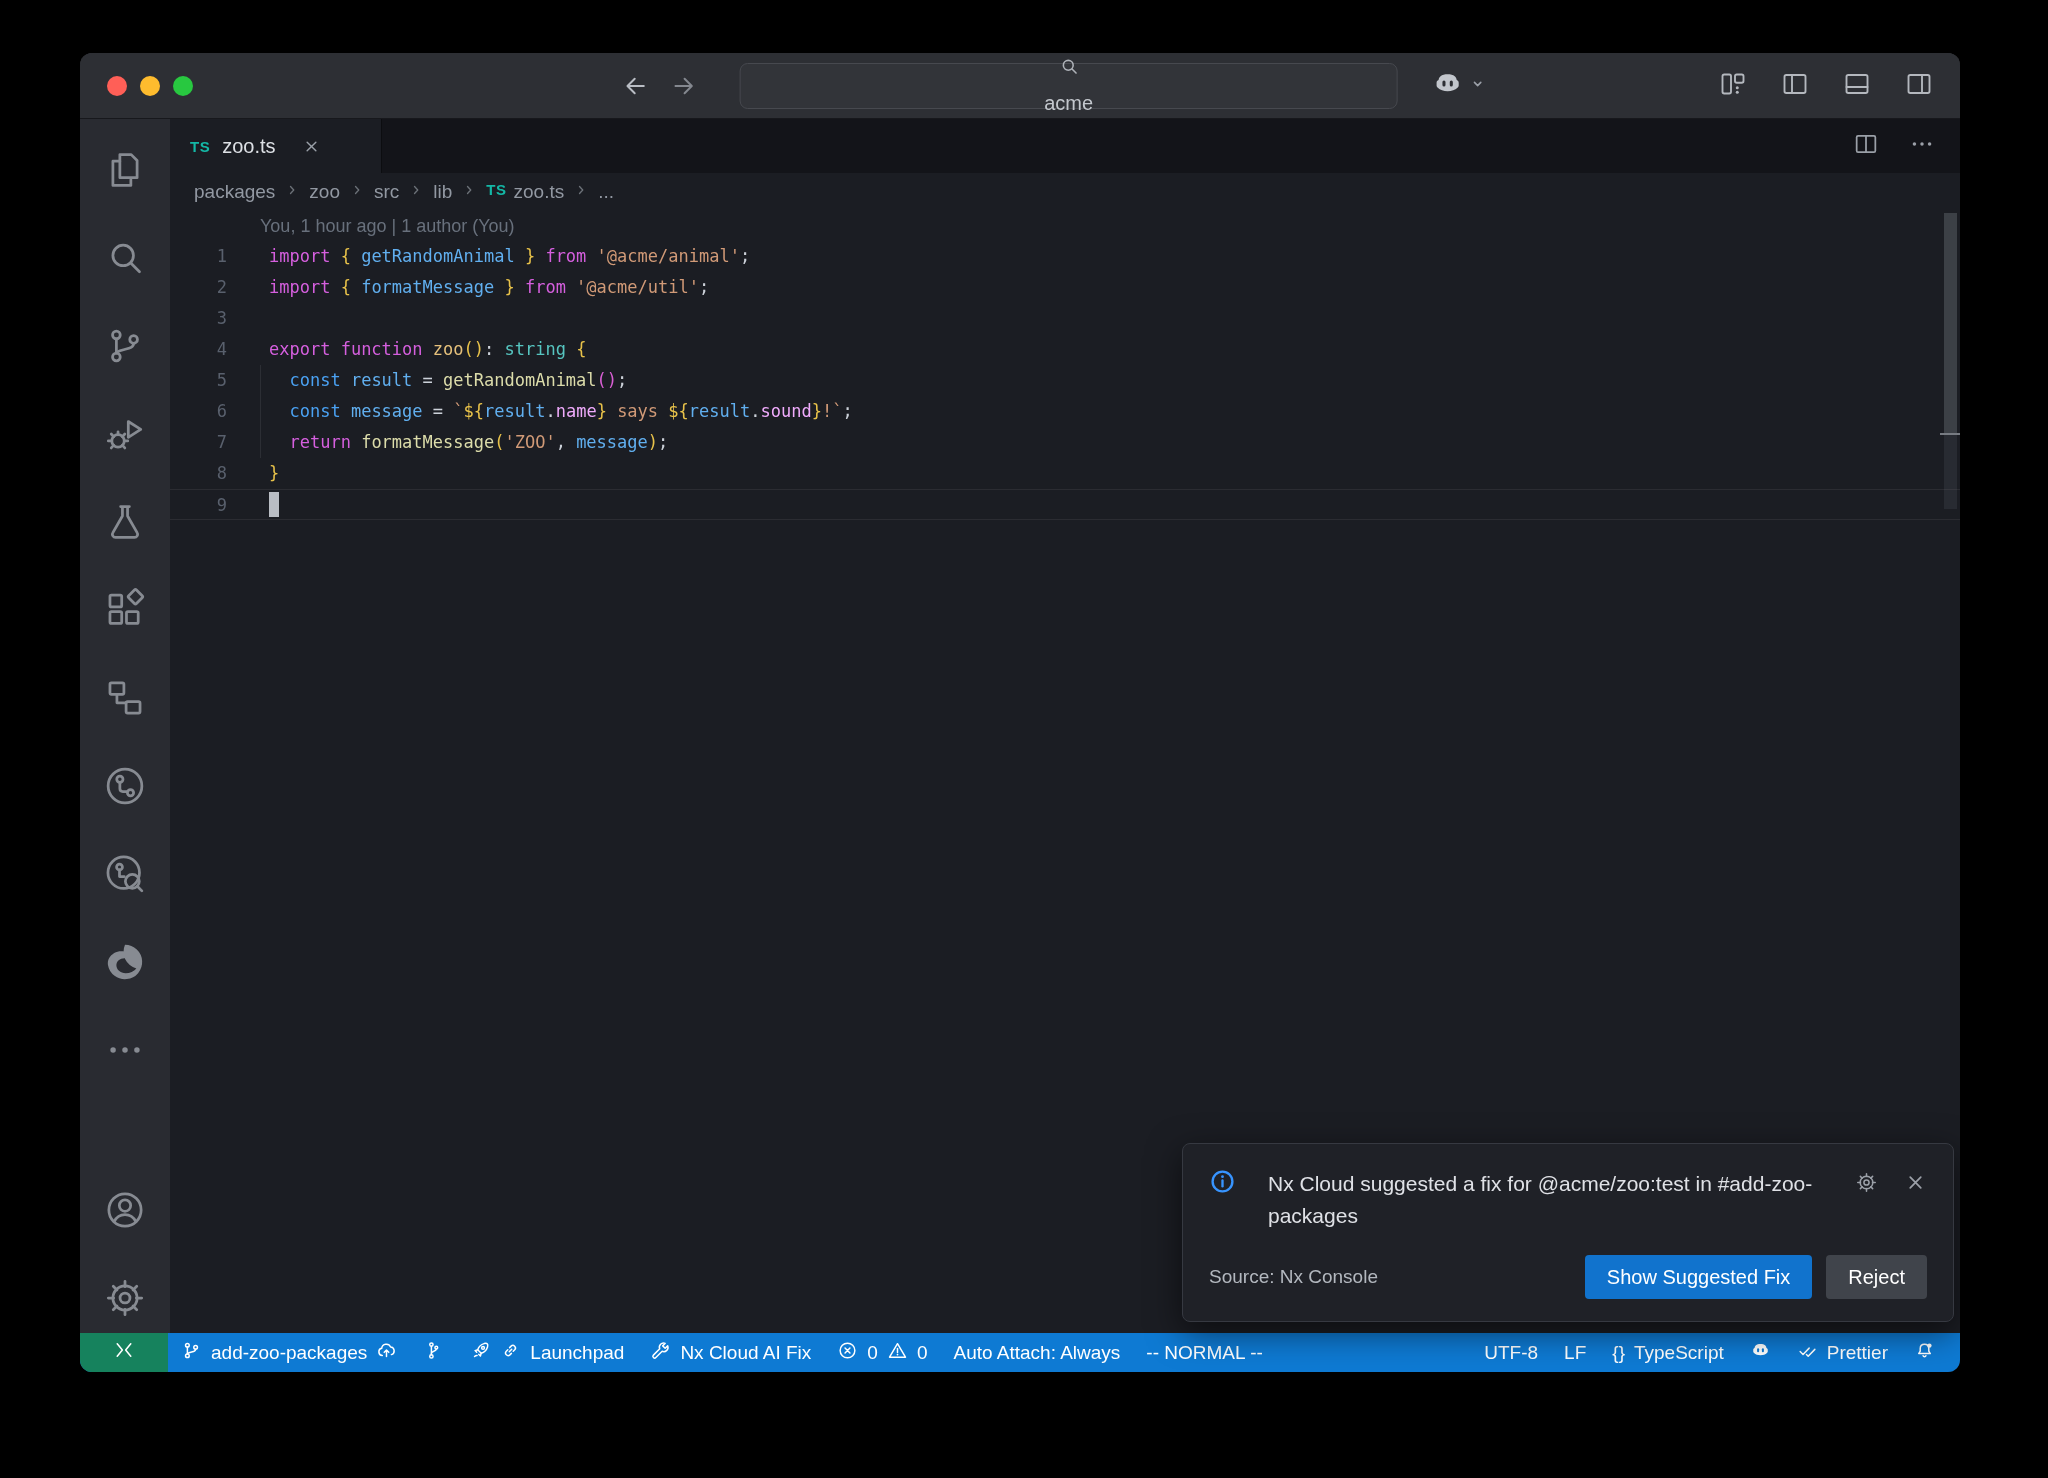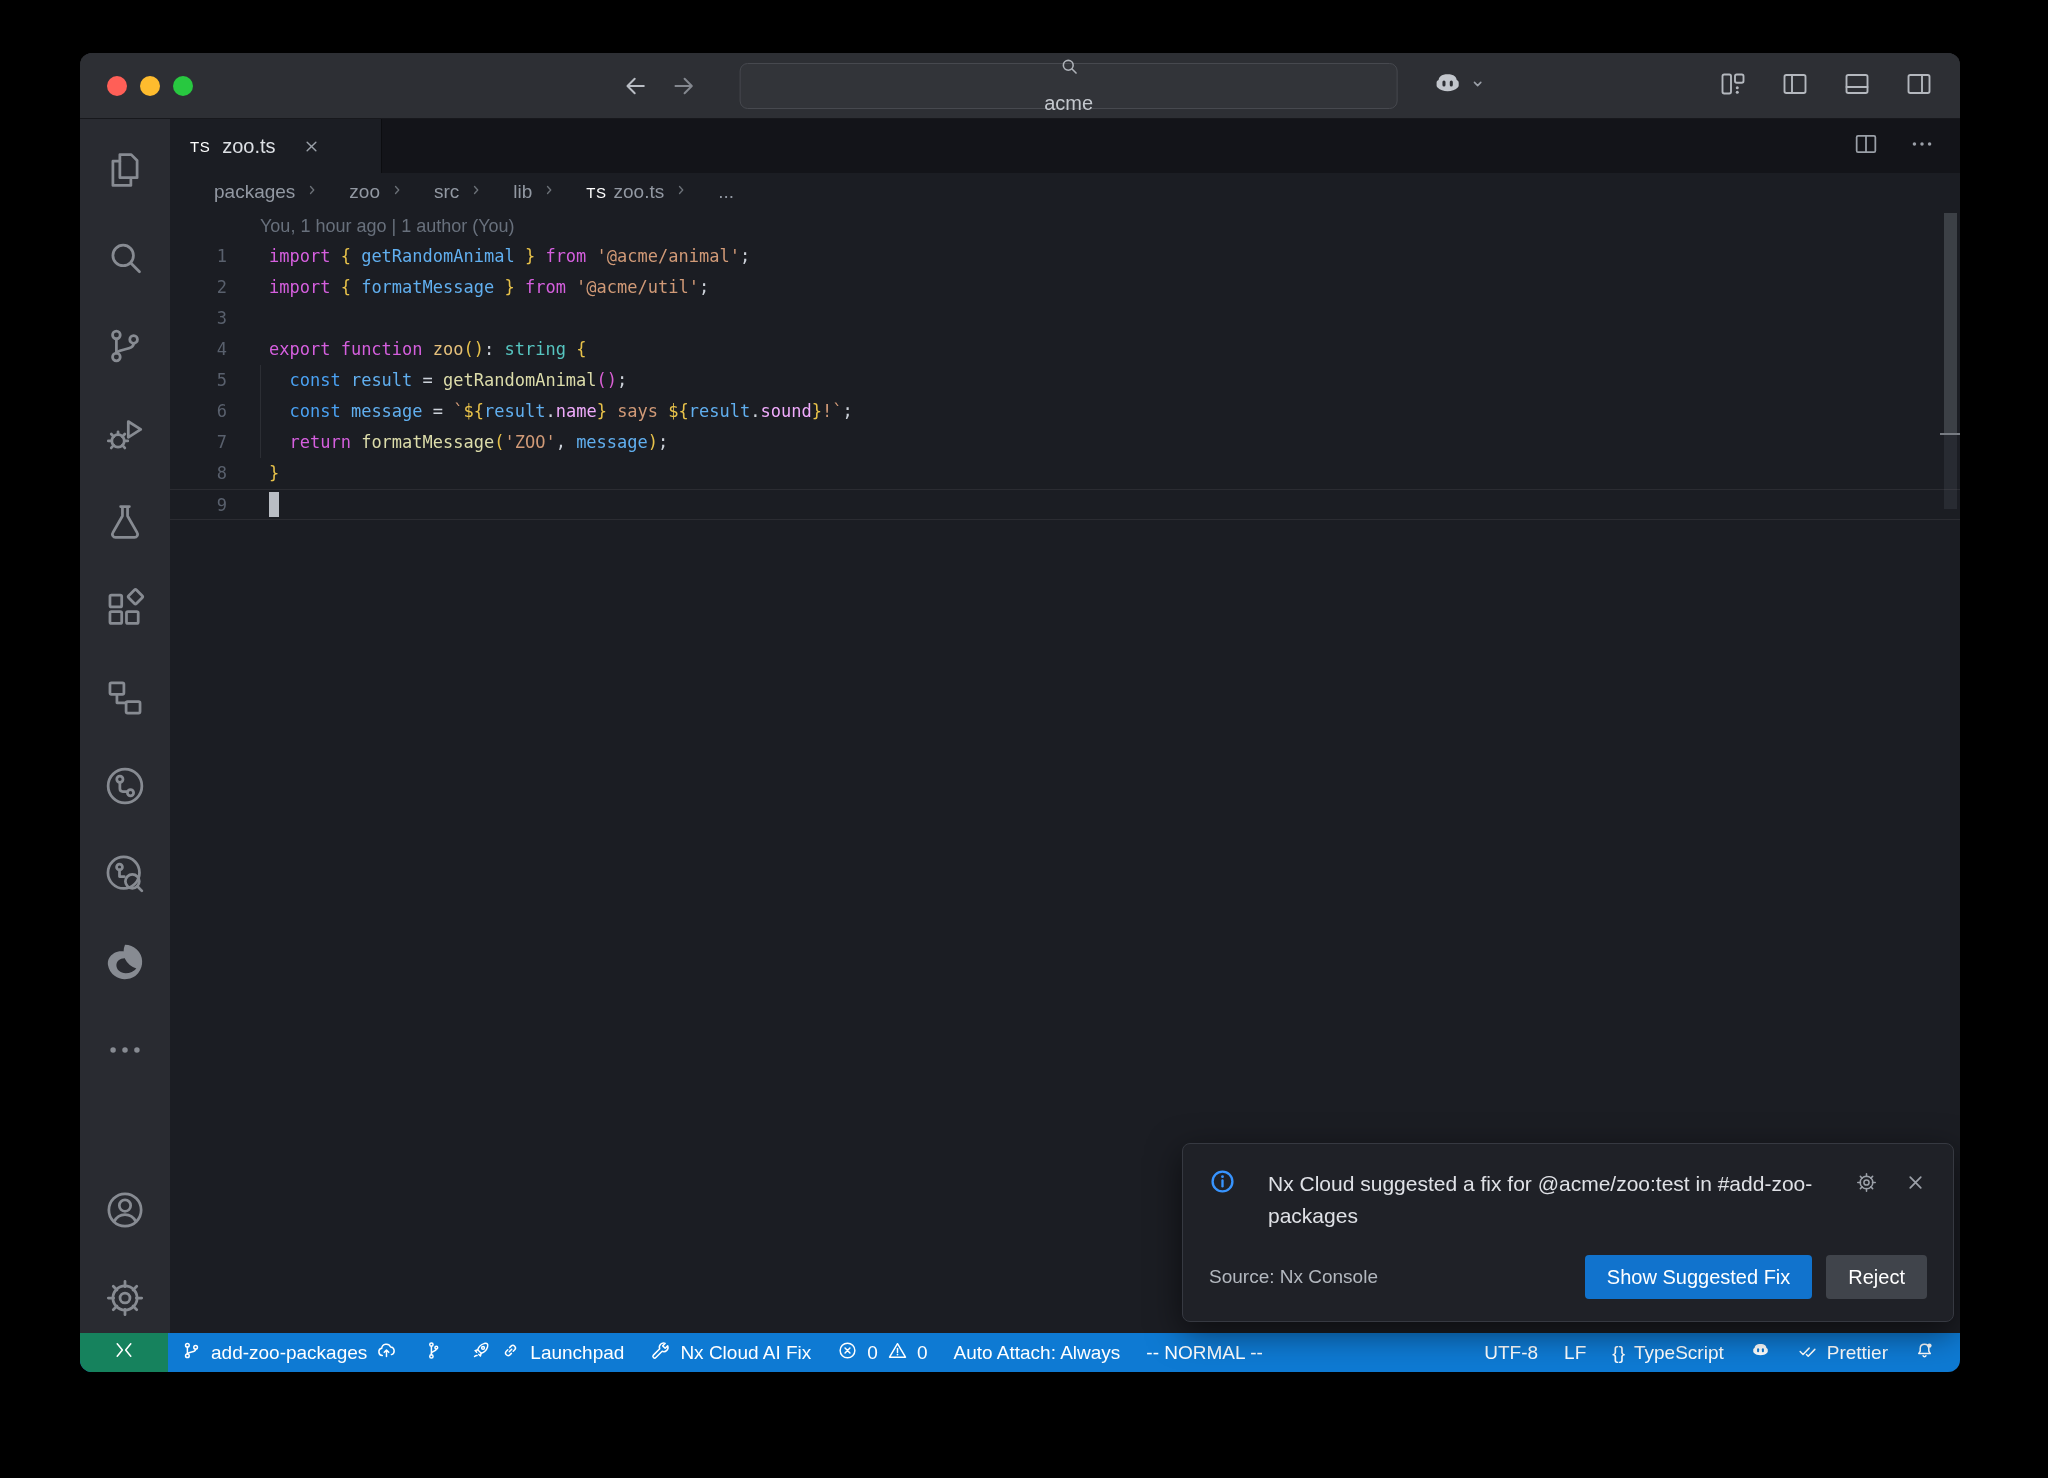--- a/index.html
+++ b/index.html
@@ -31,29 +31,29 @@
                padding:28px 0 12px;color:#878b92;}
   .ab-top,.ab-bottom{display:flex;flex-direction:column;align-items:center;gap:42px;}
   .ab-bottom{margin-top:auto;}
   .ab-item{width:46px;height:46px;display:flex;align-items:center;justify-content:center;}
   .ab-item svg{width:44px;height:44px;}
   .main{flex:1;display:flex;flex-direction:column;min-width:0;background:#1b1d23;position:relative;}
   
   .tabbar{height:54px;flex:none;background:#131419;display:flex;align-items:stretch;}
   .tab{display:flex;align-items:center;gap:12px;padding:0 16px 0 20px;background:#1b1d23;min-width:175px;
        border-right:1px solid #0c0d10;color:#dde0e5;font-size:20px;}
-  .ts-badge{color:#ffffff;font-weight:normal;font-size:15px;letter-spacing:.5px;}
+  .ts-badge{color:#14b8a6;font-weight:bold;font-size:15px;letter-spacing:.5px;}
   .tab-close{color:#9aa0a8;display:flex;margin-left:14px;}
   .tab-close svg{width:19px;height:19px;}
   .tab-actions{margin-left:auto;display:flex;align-items:center;gap:28px;padding-right:24px;color:#9ba0a8;}
   .tab-actions .icon svg{width:28px;height:28px;}
   
   .breadcrumbs{height:38px;flex:none;display:flex;align-items:center;padding-left:24px;gap:9px;
                color:#9298a2;font-size:19px;}
-  .crumb{display:flex;align-items:center;gap:7px;margin-left:20px;}
+  .crumb{display:flex;align-items:flex-start;gap:7px;}
   .crumb-sep svg{width:16px;height:16px;color:#6b7077;}
   
   .editor{flex:1;position:relative;overflow:hidden;font-family:"DejaVu Sans Mono",monospace;font-size:17px;color:#abb2bf;}
   .blame{height:30px;line-height:30px;margin-left:90px;color:#68707c;font-size:18px;font-family:"Liberation Sans",sans-serif;}
   .line{display:flex;height:31px;line-height:31px;box-sizing:border-box;}
   .line.current{border-top:1px solid rgba(255,255,255,.07);border-bottom:1px solid rgba(255,255,255,.07);}
   .gutter{width:57px;flex:none;text-align:right;color:#59606d;}
   .codetxt{margin-left:42px;white-space:pre;}
   .cursor-block{display:inline-block;width:10px;height:25px;background:#b9bdc4;vertical-align:-6px;}
   .indent-guide{position:absolute;left:90px;top:154px;width:1px;height:93px;background:rgba(255,255,255,.08);}

